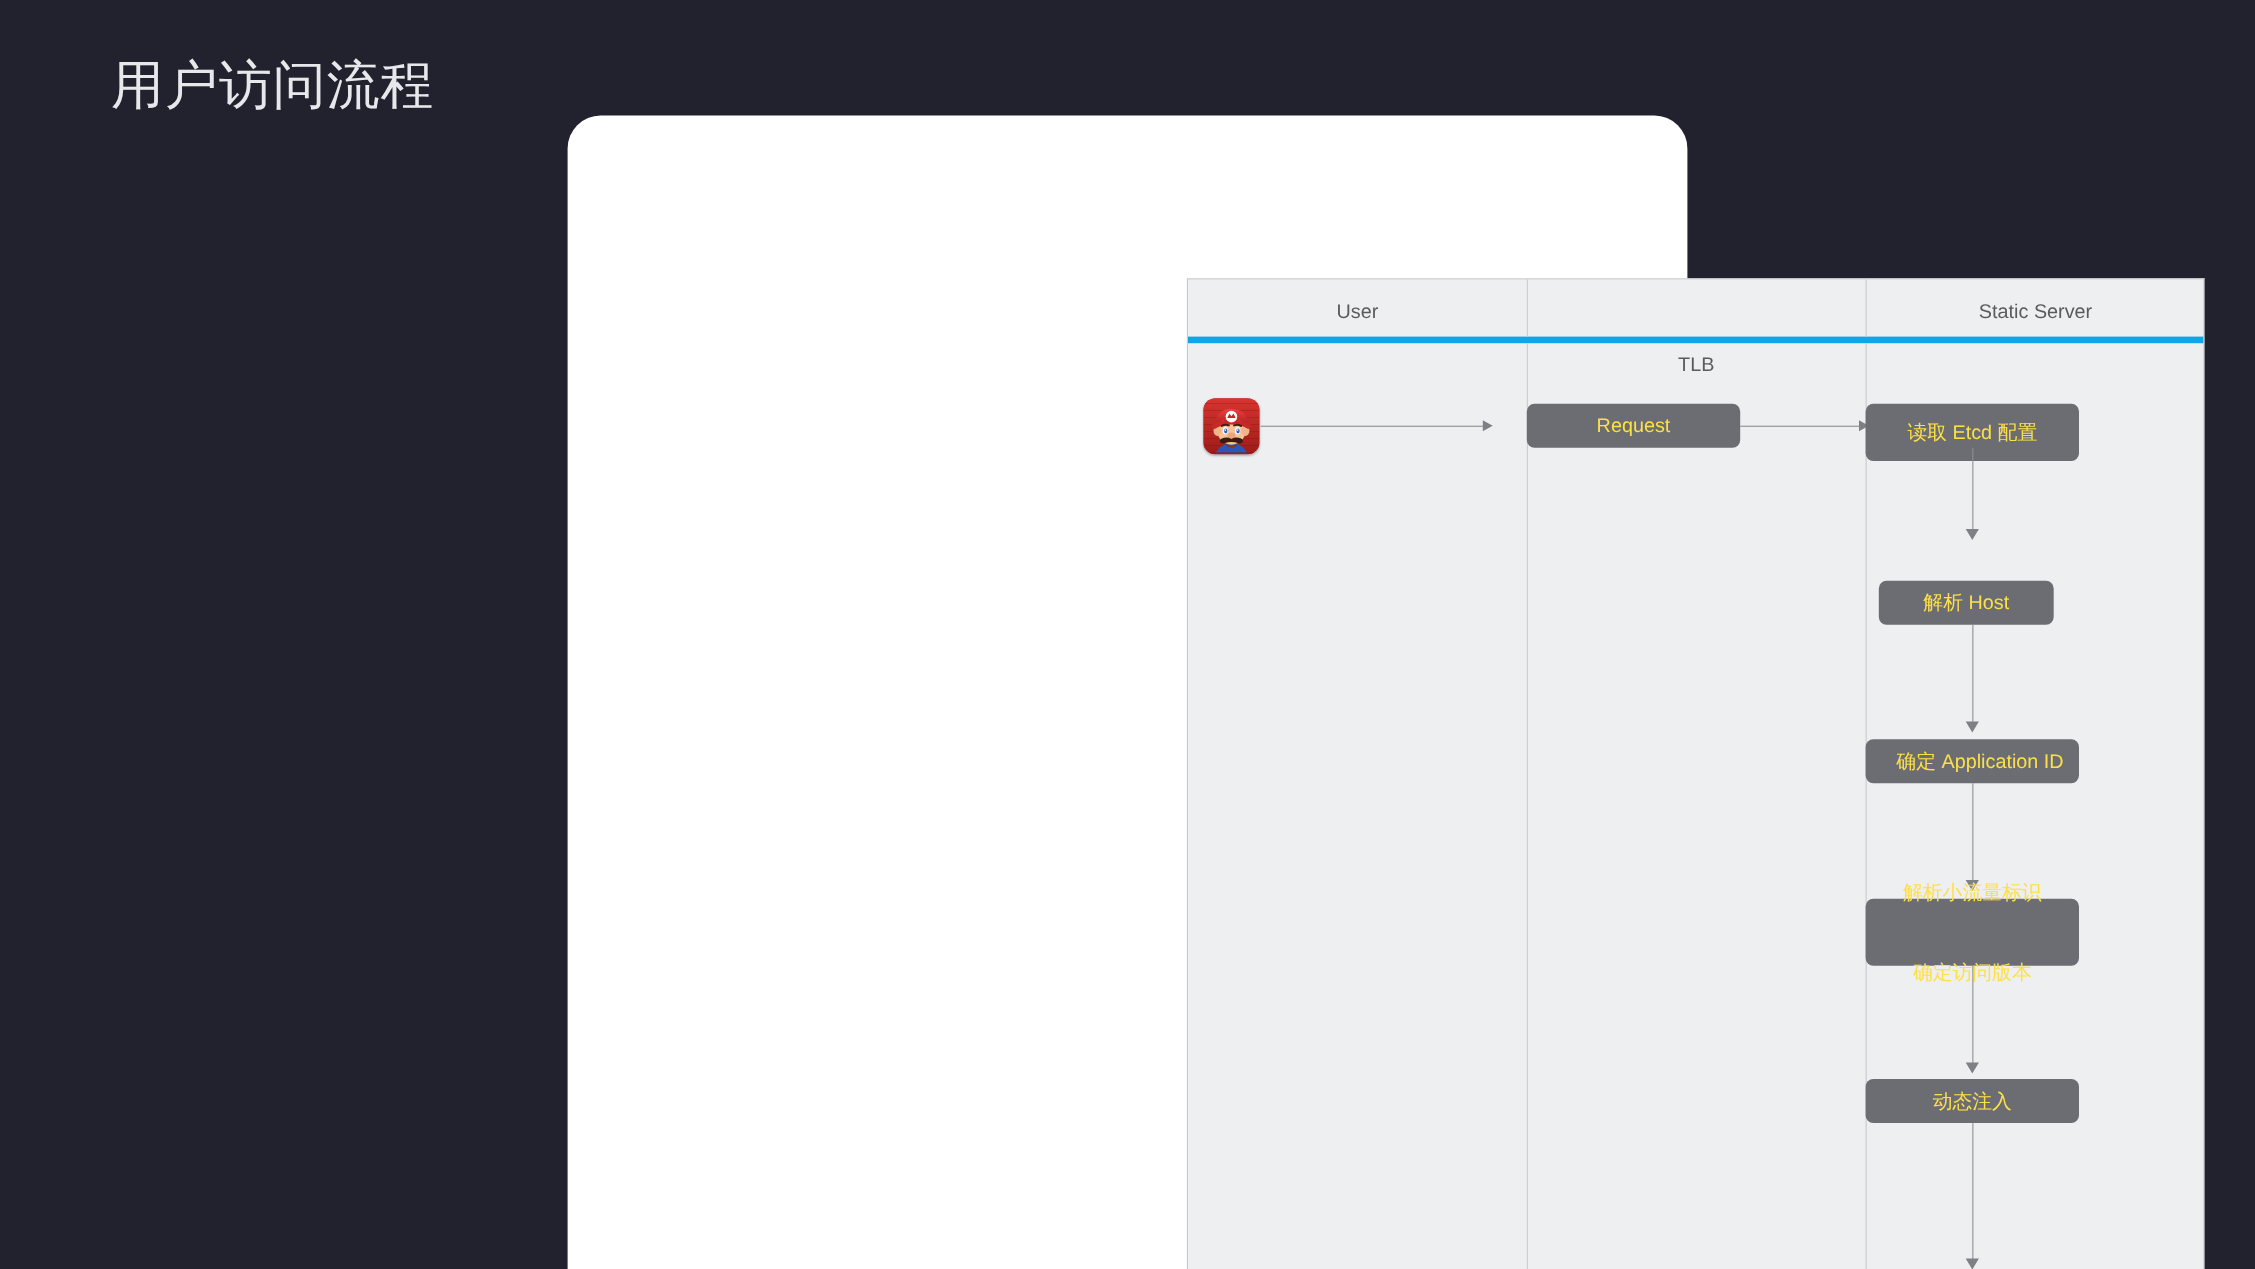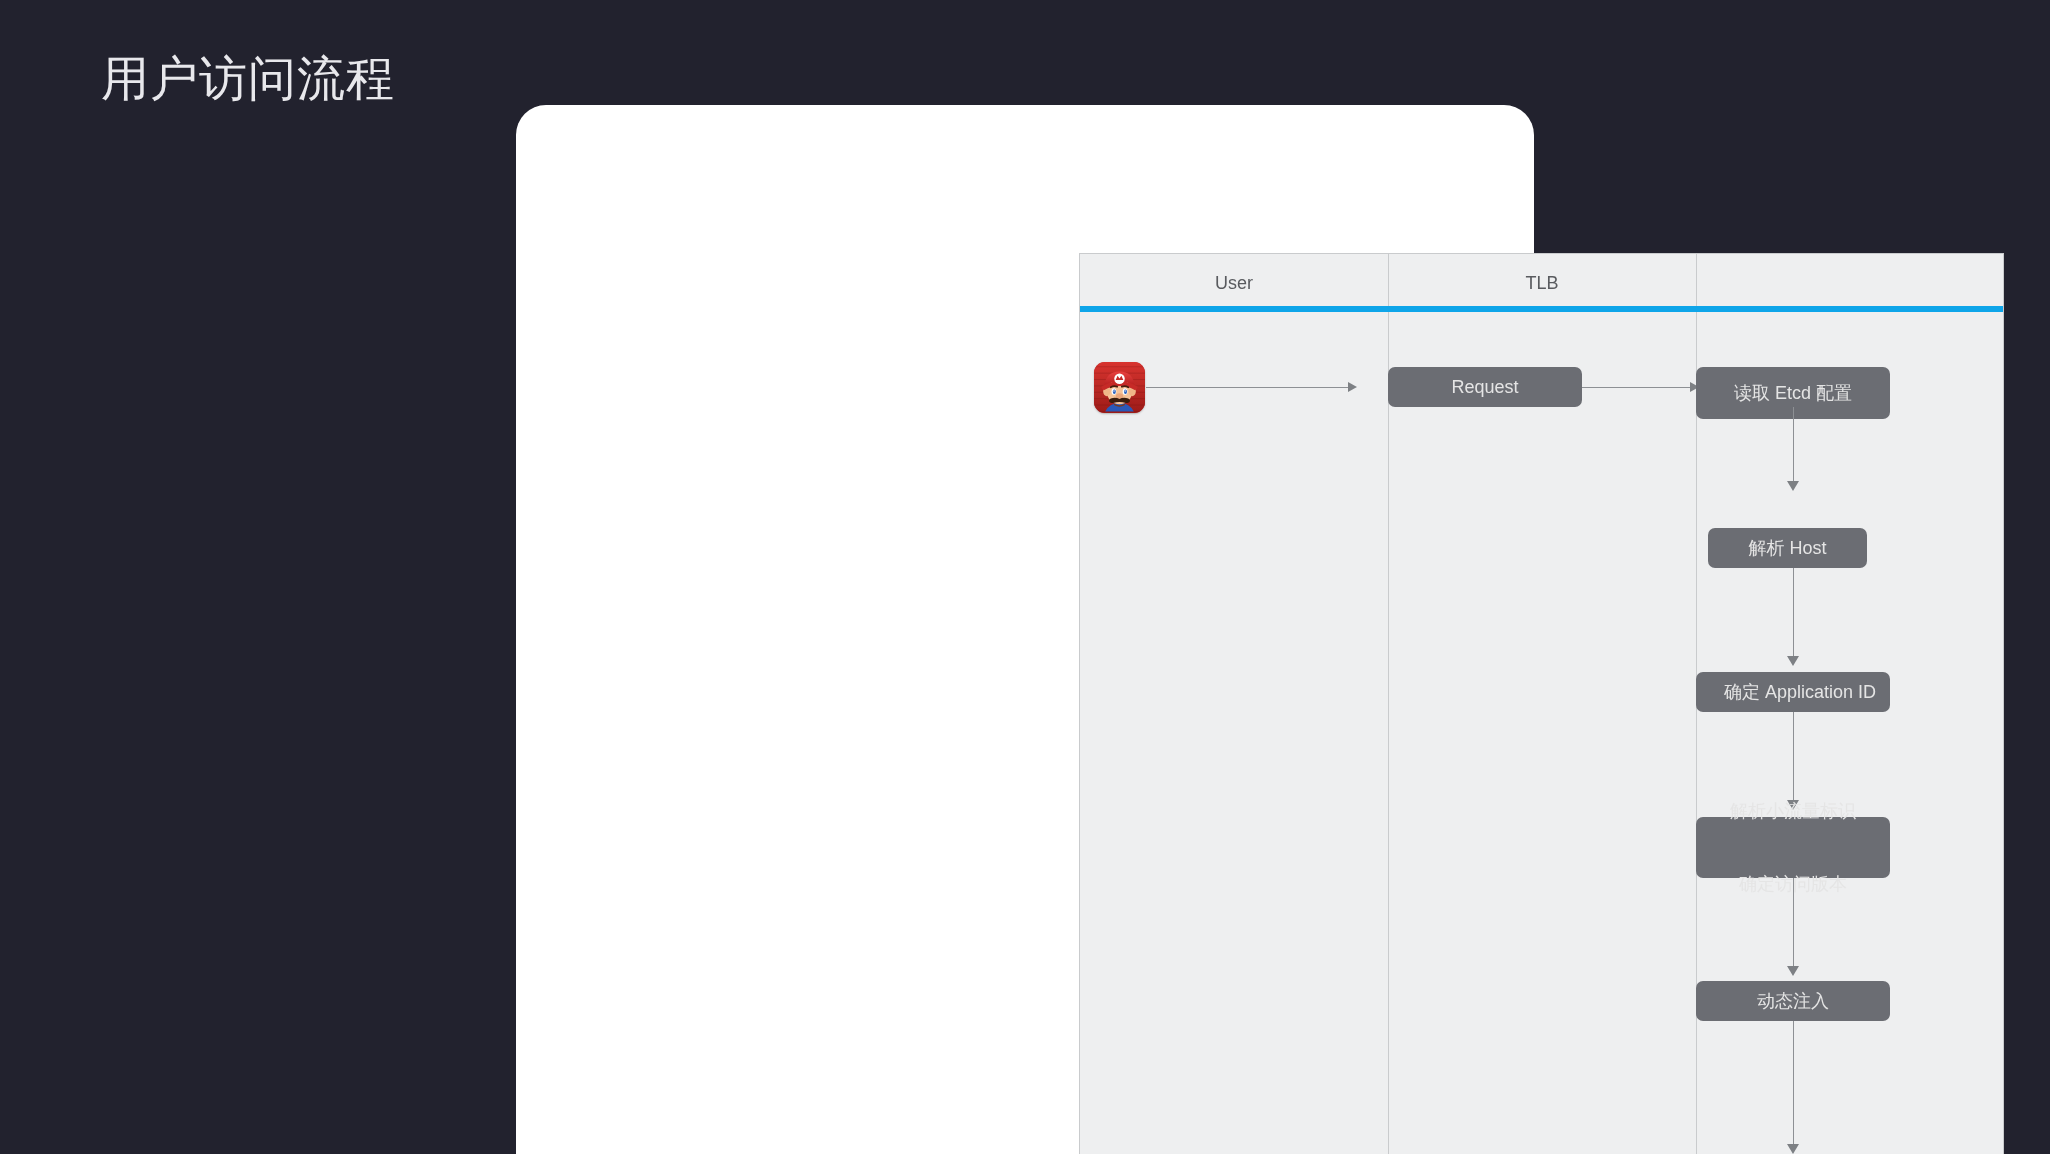--- a/index.html
+++ b/index.html
@@ -47,41 +47,41 @@
     position: absolute; left: 0; top: 0;
     width: 100%; height: 58px;
     border-bottom: 6px solid #0ea5e9;
   }
   .lane-head {
     position: absolute; top: 0; height: 58px;
     display: flex; align-items: center; justify-content: center;
     font-size: 18px; color: #595b5f;
   }
   .lane-head.l0 { left: 0px;   width: 308px; }
-  .lane-head.l1 { left: 308px; width: 308px; }
+  .lane-head.l1 { left: 308px; width: 308px; margin-top: 48px; }
   .lane-head.l2 { left: 616px; width: 309px; }
 
   
   .lane-sep {
     position: absolute; top: 0; bottom: 0;
     width: 1px; background: #c9cbcd;
   }
   .lane-sep.s1 { left: 308px; }
   .lane-sep.s2 { left: 616px; }
 
   #lane-body { position: absolute; left: 0; top: 58px; right: 0; bottom: 0; }
 
   
   .node {
     position: absolute;
     background: #6b6d73;
     border-radius: 7px;
     display: flex; flex-direction: column;
     align-items: center; justify-content: center;
-    color: #e5e5e5;
+    color: #fde047;
     font-size: 18px;
     line-height: 25px;
     text-align: right;
     white-space: nowrap;
   }
 
   
   #mario {
     position: absolute;
     left: 14px; top: 50px;
@@ -120,20 +120,21 @@
 
   <div id="page-title">用户访问流程</div>
 
   <div id="card">
 
     <div id="diagram">
 
       <div id="lane-header">
         <div class="lane-head l0">User</div>
         <div class="lane-head l1">TLB</div>
+        <div class="lane-head l2">Static Server</div>
         <div class="lane-sep s1"></div>
         <div class="lane-sep s2"></div>
       </div>
 
       <div id="lane-body">
 
         <div class="lane-sep s1"></div>
         <div class="lane-sep s2"></div>
 
         <div id="mario">

